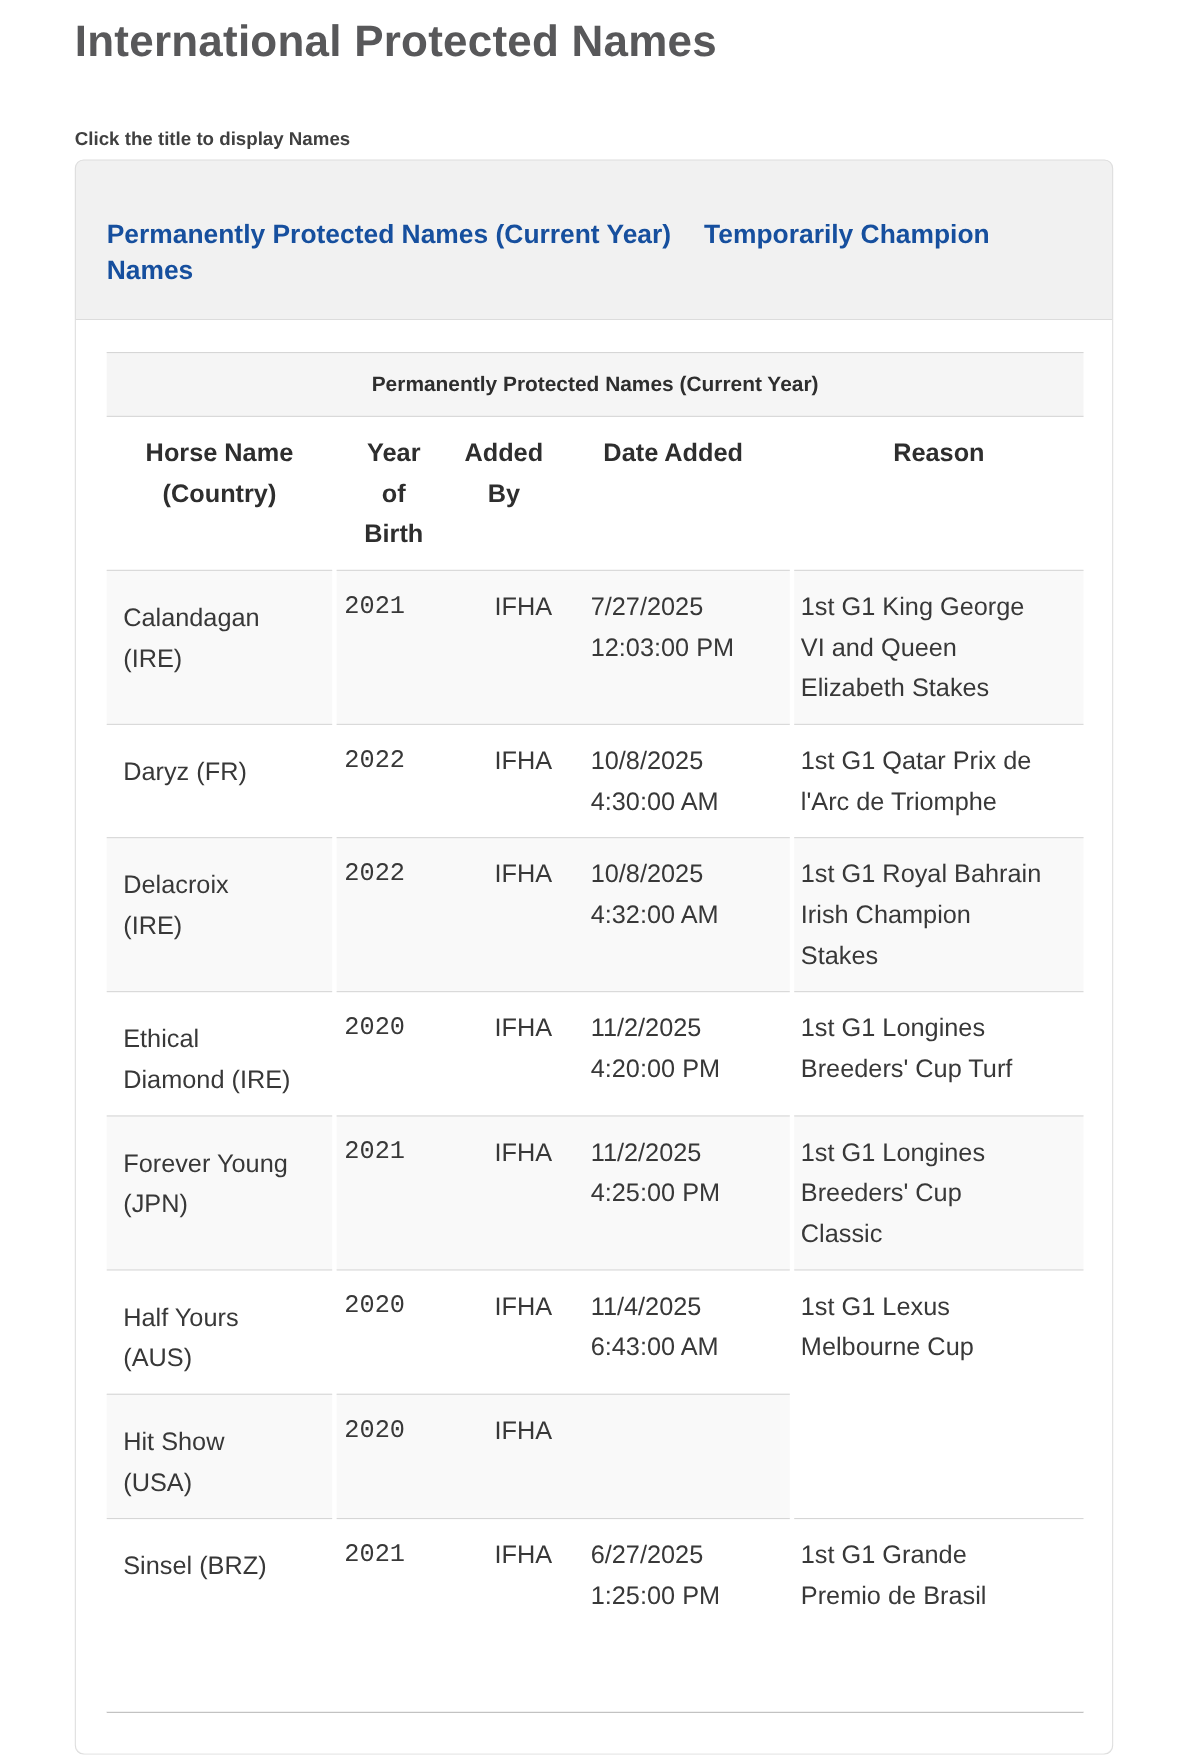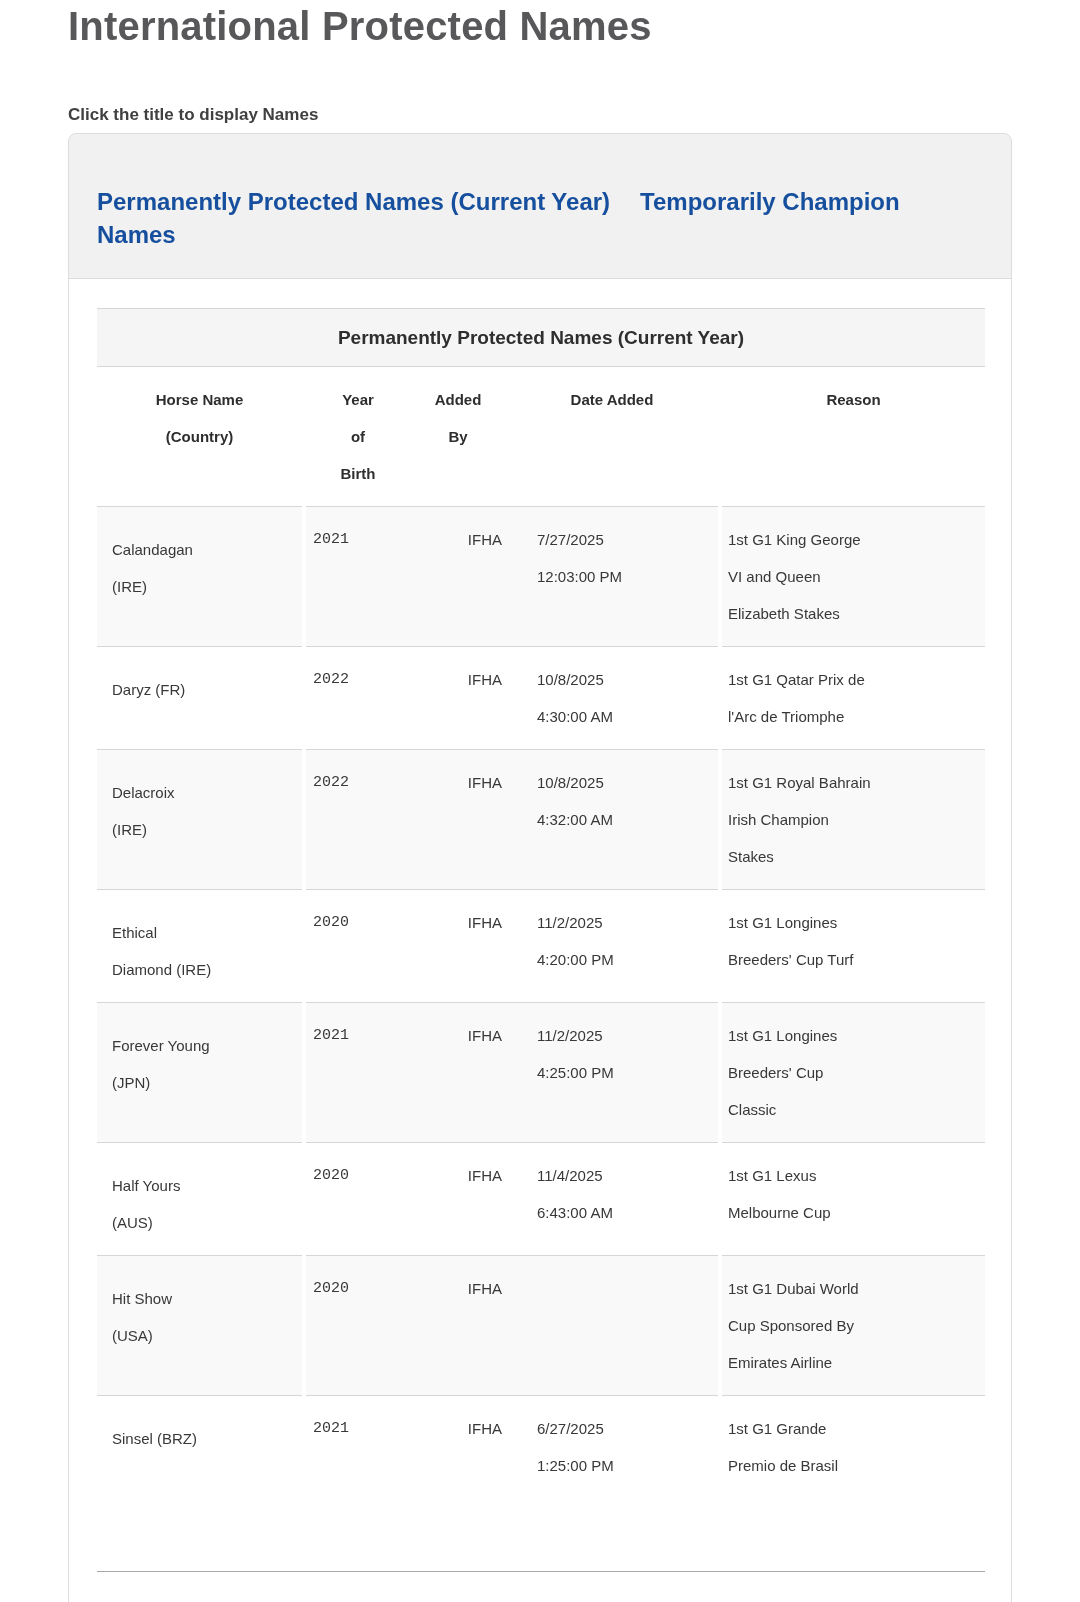--- a/index.html
+++ b/index.html
@@ -2,21 +2,21 @@
 <html><head>
 <meta charset="utf-8">
 <style>
   * { margin: 0; padding: 0; box-sizing: border-box; }
   html, body { width: 1080px; height: 1602px; overflow: hidden; background: #ffffff; }
   body { font-family: "Liberation Sans", sans-serif; color: #333333; }
 
   .content { padding: 0 68px; }
 
   .page-title {
-    margin-top: 2px;
+    margin-top: 14px;
     font-size: 40px;
     line-height: 48px;
     font-weight: bold;
     color: #58585a;
     letter-spacing: 0.2px;
   }
 
   .hint {
     margin-top: 53px;
     font-size: 17px;
@@ -68,21 +68,21 @@
   .trow { display: flex; column-gap: 4px; }
   .seg-name   { width: 205px; }
   .seg-mid    { width: 412px; display: flex; }
   .seg-reason { width: 263px; }
 
   .col-year  { width: 104px; }
   .col-added { width: 96px; }
   .col-date  { width: 212px; }
 
   .cell {
-    font-size: 15px;
+    font-size: 23px;
     line-height: 37px;
     white-space: pre-line;
     color: #383838;
   }
 
   
   .thead .cell {
     font-weight: bold;
     text-align: center;
     padding: 14px 2px;
@@ -228,23 +228,20 @@
 Melbourne Cup</div>
   </div>
 
   <div class="trow odd">
     <div class="seg-name cell col-name">Hit Show
 (USA)</div>
     <div class="seg-mid">
       <div class="col-year cell">2020</div>
       <div class="col-added cell">IFHA</div>
     </div>
-    <div class="seg-reason cell col-reason">1st G1 Dubai World
-Cup Sponsored By
-Emirates Airline</div>
   </div>
 
   <div class="trow even">
     <div class="seg-name cell col-name">Sinsel (BRZ)</div>
     <div class="seg-mid">
       <div class="col-year cell">2021</div>
       <div class="col-added cell">IFHA</div>
       <div class="col-date cell">6/27/2025
 1:25:00 PM</div>
     </div>

